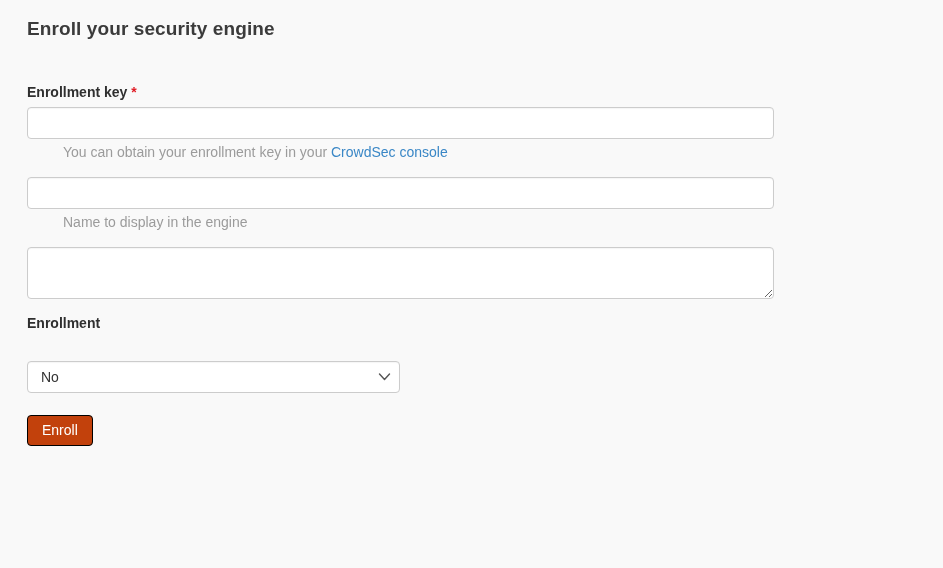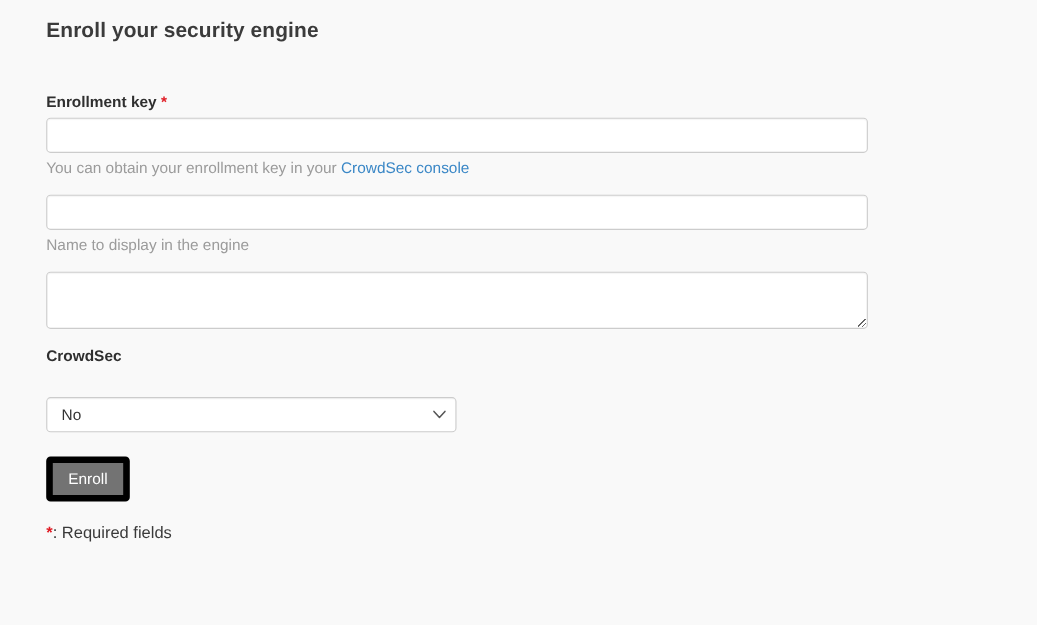--- a/index.html
+++ b/index.html
@@ -6,21 +6,21 @@
   html, body {
     width: 943px;
     height: 568px;
     overflow: hidden;
     background: #f9f9f9;
     font-family: "Liberation Sans", "DejaVu Sans", sans-serif;
     font-size: 14px;
     color: #333;
   }
   .page {
-    padding: 17px 0 0 42px;
+    padding: 17px 0 0 27px;
     width: 943px;
     height: 568px;
   }
   h1.page-title {
     font-size: 19px;
     font-weight: 600;
     color: #3b3b3b;
     line-height: 23px;
     margin-bottom: 44px;
     letter-spacing: 0.1px;
@@ -58,20 +58,21 @@
   textarea.form-control {
     height: 52px;
     resize: both;
     line-height: 1.4;
   }
   .help-text {
     margin-top: 5px;
     font-size: 14px;
     color: #9b9b9b;
     line-height: 17px;
+    margin-left: 36px;
   }
   .help-text a {
     color: #3a87c6;
     text-decoration: none;
     cursor: pointer;
   }
   .select-wrap {
     position: relative;
     width: 373px;
   }
@@ -93,22 +94,22 @@
     width: 13px;
     height: 10px;
   }
   .btn-primary {
     display: inline-block;
     margin-top: 6px;
     padding: 6px 14px;
     font-size: 14px;
     font-family: "Liberation Sans", "DejaVu Sans", sans-serif;
     color: #ffffff;
-    background: #737373;
-    border: 6px solid #000000;
+    background: #c2410c;
+    border: 1px solid #000000;
     border-radius: 4px;
     line-height: 17px;
     cursor: pointer;
   }
   .required-note {
     margin-top: 20px;
     font-size: 15px;
     color: #3a3a3a;
   }
 </style>
@@ -130,29 +131,28 @@
     <div class="form-group">
       <input type="text" class="form-control" value="" style="">
       <div class="help-text">Name to display in the engine</div>
     </div>
 
     <div class="form-group">
       <textarea class="form-control" style=""></textarea>
     </div>
 
     <div class="form-group">
-      <label>CrowdSec</label>
+      <label>Enrollment</label>
       <div class="select-wrap">
         <select class="form-control">
           <option>No</option>
         </select>
         <svg class="chevron" viewBox="0 0 13 10">
           <path d="M1.5 2 L6.5 7.5 L11.5 2" fill="none" stroke="#555555" stroke-width="1.4" stroke-linecap="round" stroke-linejoin="round"></path>
         </svg>
       </div>
     </div>
 
     <button type="button" class="btn-primary">Enroll</button>
 
-    <div class="required-note"><span class="req">*</span><span>: Required fields</span></div>
 
   </form>
 </div>
 
 </body></html>

